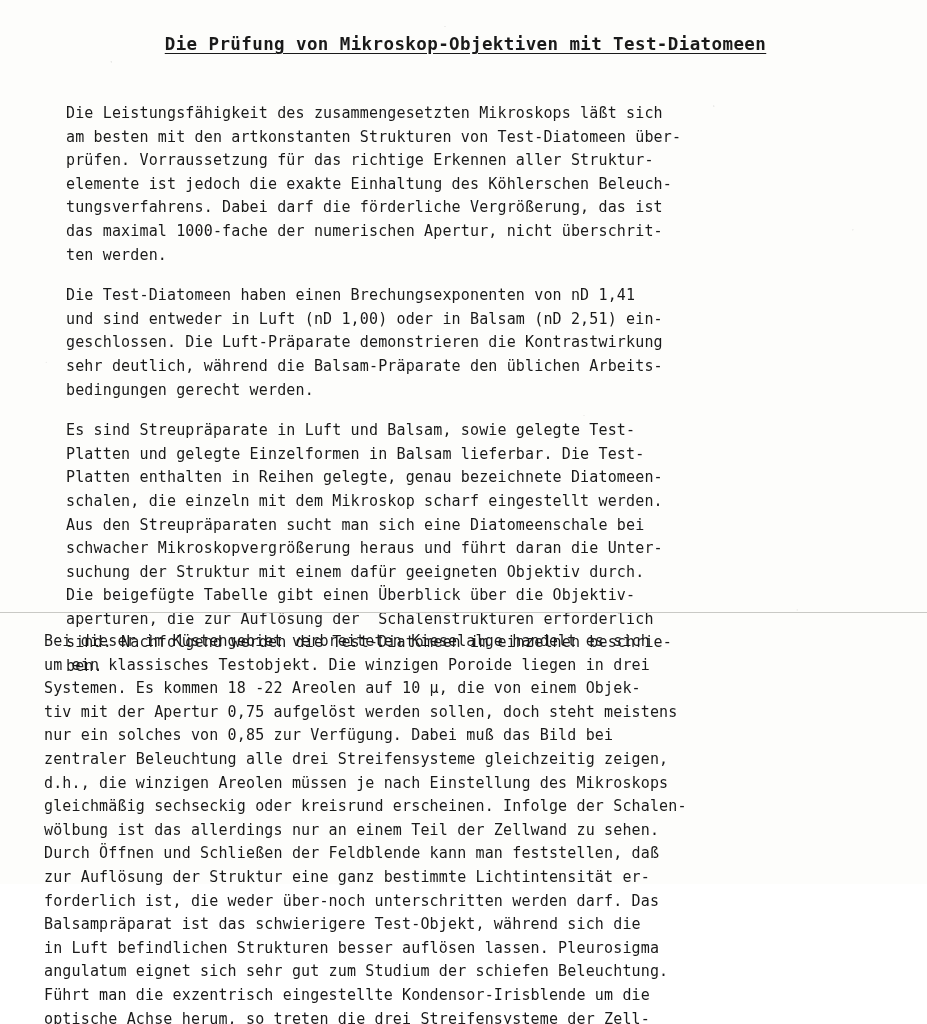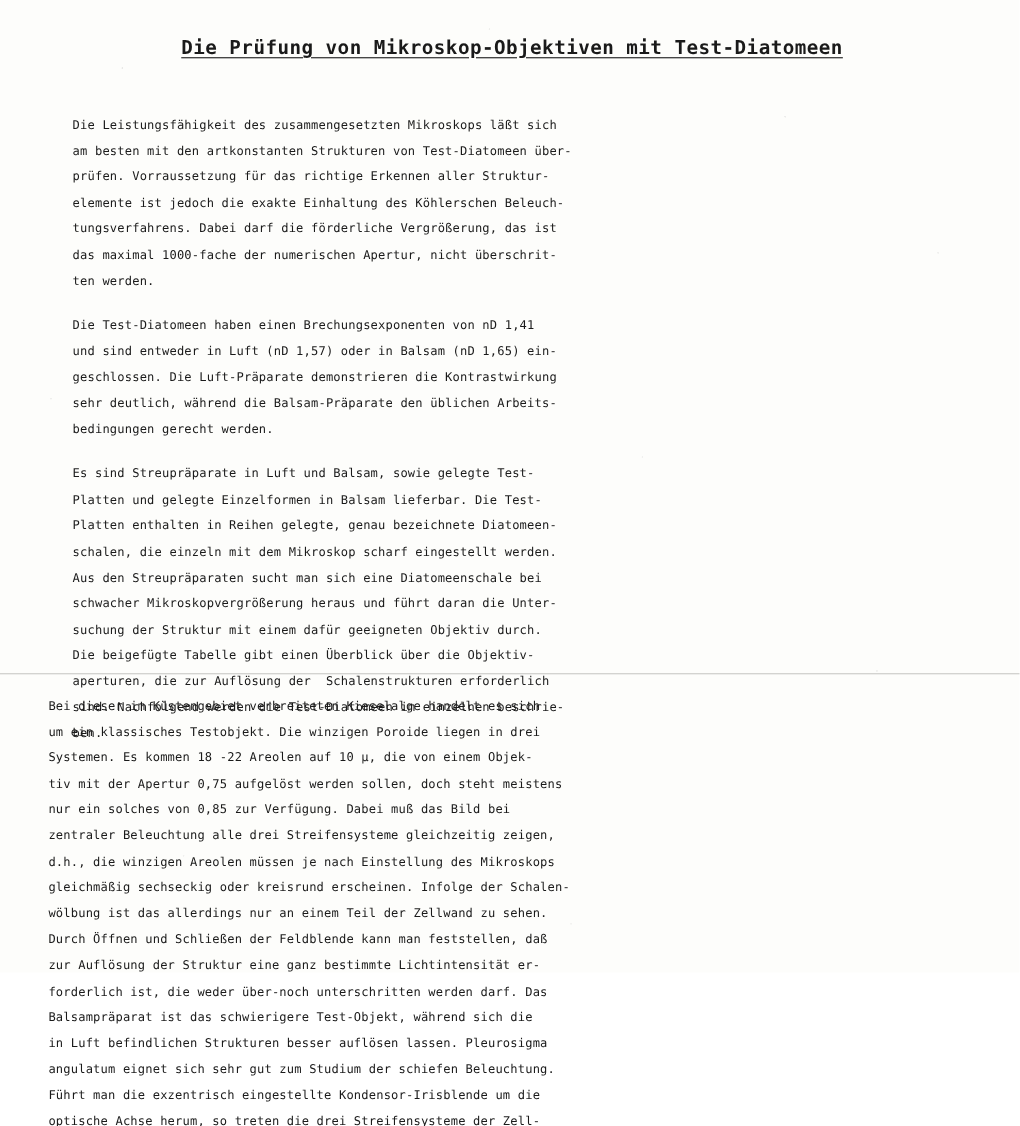--- a/index.html
+++ b/index.html
@@ -54,21 +54,21 @@
   .doc-author {
     text-align: center;
     font-size: 16.5px;
     letter-spacing: 0.3px;
     margin: 26px 0 0 0;
   }
   .body-block {
     margin: 0;
   }
   .para {
-    font-size: 11px;
+    font-size: 15px;
     line-height: 23.6px;
     letter-spacing: 0.15px;
     margin: 0 0 17px 0;
     white-space: pre-wrap;
     text-indent: 0;
   }
   #intro-section {
     margin-top: 48px;
     padding-left: 22px;
   }
@@ -110,21 +110,21 @@
 
   <div id="intro-section" class="body-block">
     <p class="para">Die Leistungsfähigkeit des zusammengesetzten Mikroskops läßt sich
 am besten mit den artkonstanten Strukturen von Test-Diatomeen über-
 prüfen. Vorraussetzung für das richtige Erkennen aller Struktur-
 elemente ist jedoch die exakte Einhaltung des Köhlerschen Beleuch-
 tungsverfahrens. Dabei darf die förderliche Vergrößerung, das ist
 das maximal 1000-fache der numerischen Apertur, nicht überschrit-
 ten werden.</p>
     <p class="para">Die Test-Diatomeen haben einen Brechungsexponenten von nD 1,41
-und sind entweder in Luft (nD 1,57) oder in Balsam (nD 1,65) ein-
+und sind entweder in Luft (nD 1,00) oder in Balsam (nD 2,51) ein-
 geschlossen. Die Luft-Präparate demonstrieren die Kontrastwirkung
 sehr deutlich, während die Balsam-Präparate den üblichen Arbeits-
 bedingungen gerecht werden.</p>
     <p class="para">Es sind Streupräparate in Luft und Balsam, sowie gelegte Test-
 Platten und gelegte Einzelformen in Balsam lieferbar. Die Test-
 Platten enthalten in Reihen gelegte, genau bezeichnete Diatomeen-
 schalen, die einzeln mit dem Mikroskop scharf eingestellt werden.
 Aus den Streupräparaten sucht man sich eine Diatomeenschale bei
 schwacher Mikroskopvergrößerung heraus und führt daran die Unter-
 suchung der Struktur mit einem dafür geeigneten Objektiv durch.

